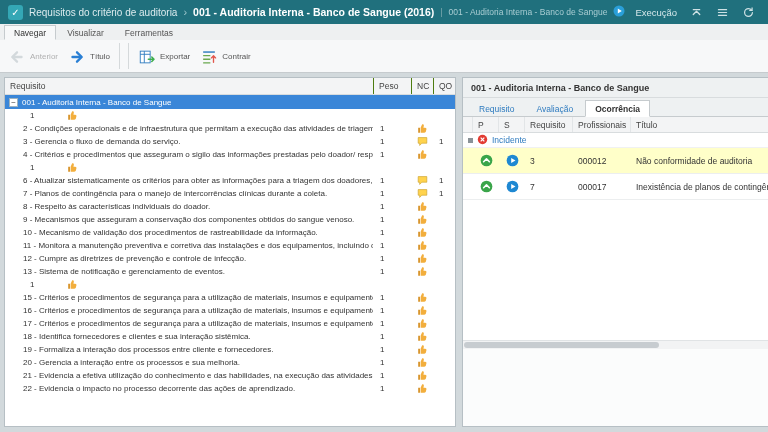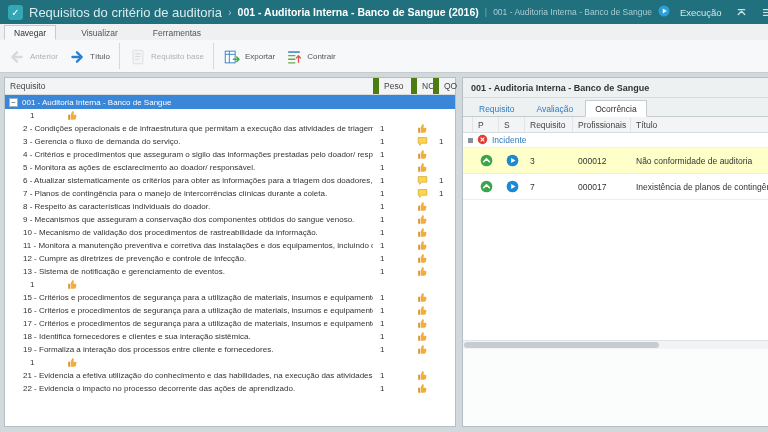--- a/index.html
+++ b/index.html
@@ -2,68 +2,68 @@
 <html><head>
 <meta charset="utf-8">
 <style>
   *{margin:0;padding:0;box-sizing:border-box}
   html,body{width:768px;height:432px;overflow:hidden}
   body{font-family:"Liberation Sans","DejaVu Sans",sans-serif;background:#d2d9dc;font-size:9px;color:#333}
 
   
   .topbar{height:24px;background:#20707d;display:flex;align-items:center;padding:0 8px;gap:6px;color:#fff;white-space:nowrap}
   .logo{width:15px;height:15px;border-radius:3px;background:#34a7b5;display:flex;align-items:center;justify-content:center;color:#fff;font-size:10px;flex:0 0 auto}
-  .crumb{font-size:13px;color:#dcebee;cursor:pointer}
+  .crumb{font-size:10px;color:#dcebee;cursor:pointer}
   .tb-chevron{color:#9ec7cd;font-size:11px}
   .tb-title{font-size:10.5px;font-weight:bold}
   .tb-div{color:#7fa9b0}
   .tb-sub{font-size:8.5px;color:#a9cdd3}
   .tb-mode{display:flex;align-items:center;gap:10px;font-size:9.5px;color:#d5e7ea;cursor:pointer}
   .tb-spacer{flex:1}
   .tb-icons{display:flex;gap:11px;align-items:center;padding-right:4px}
   .tb-icon{width:15px;height:15px;cursor:pointer;display:flex;align-items:center;justify-content:center}
 
   
   .ribbon{background:#eef0f1;border-bottom:1px solid #c6cbce;height:49px}
-  .rtabs{display:flex;padding:1px 4px 0;height:16px;gap:15px}
+  .rtabs{display:flex;padding:1px 4px 0;height:16px;gap:1px}
   .rtab{font-size:8.5px;padding:2px 9px;color:#555;border:1px solid transparent;cursor:pointer}
   .rtab.active{background:#f7f8f9;border-color:#c6cbce;border-bottom-color:#f7f8f9;color:#333}
   .rbody{background:#f7f8f9;height:32px;display:flex;align-items:stretch;padding:1px 4px;gap:2px}
   .rbtn{min-width:46px;padding:1px 4px 0;display:flex;flex-direction:row;align-items:center;gap:4px;cursor:pointer;border-radius:2px}
   .rbtn.disabled{opacity:.45;cursor:default}
   .rbi{height:18px;display:flex;align-items:center;justify-content:center}
   .rbl{font-size:8px;color:#555;white-space:nowrap}
   .rsep{width:1px;background:#d5d9db;margin:2px 3px}
 
   
   .main{display:flex;gap:6px;padding:4px 4px 5px;height:359px}
   .panel{background:#fff;border:1px solid #b6bfc4}
   .left-panel{width:452px;display:flex;flex-direction:column}
   .right-panel{flex:1;display:flex;flex-direction:column;position:relative;background:#fbfcfc}
 
   
   .gridhead{display:flex;height:17px;background:#f3f4f5;border-bottom:1px solid #d8dcde;align-items:center;font-size:8.5px;color:#444;flex:0 0 auto}
   .gh-req{flex:1;padding-left:5px}
-  .gh-c{width:38px;padding-left:5px;border-left:6px solid #4d7c0f;height:100%;display:flex;align-items:center}
+  .gh-c{width:38px;padding-left:5px;border-left:1px solid #4d7c0f;height:100%;display:flex;align-items:center}
   .gh-c.narrow{width:22px}
   .treebody{flex:1;overflow:hidden;font-size:8px}
   .trow{display:flex;align-items:center;height:13px;cursor:pointer;white-space:nowrap}
   .trow.root{background:#3a86d8;color:#fff;height:14px}
   .exp{width:9px;height:9px;border:1px solid #9db3c0;background:#fff;color:#444;font-size:8px;line-height:7px;text-align:center;margin:0 4px 0 4px;flex:0 0 auto}
   .child-indent{width:18px;flex:0 0 auto}
   .t-label{flex:1;overflow:hidden}
   .t-peso{width:38px;padding-left:7px;flex:0 0 auto}
   .t-nc{width:22px;display:flex;align-items:center;justify-content:center;flex:0 0 auto}
   .t-qo{width:22px;padding-left:6px;flex:0 0 auto}
 
   
   .dtitle{font-size:9px;font-weight:bold;color:#333;padding:5px 8px 4px;background:#eef1f2;border-bottom:1px solid #d8dcde}
   .dtabs{display:flex;background:#eef1f2;padding:2px 6px 0;gap:2px;border-bottom:1px solid #c6cbce;height:19px}
   .dtab{font-size:8.5px;padding:3px 9px;color:#2e7bbf;cursor:pointer;border:1px solid transparent}
-  .dtab.active{background:#fff;border-color:#c6cbce;border-bottom-color:#fff;color:#333;font-weight:normal;margin-bottom:-1px}
+  .dtab.active{background:#fff;border-color:#c6cbce;border-bottom-color:#fff;color:#333;font-weight:bold;margin-bottom:-1px}
   .dgrid{margin-right:20px;background:#fff;border-right:1px solid #dde1e3;height:232px;display:flex;flex-direction:column;overflow:hidden}
   .dhead{display:flex;height:16px;background:#f3f4f5;border-bottom:1px solid #d8dcde;font-size:8.5px;color:#444;align-items:center;flex:0 0 auto}
   .dh{padding-left:5px;border-right:1px solid #e2e5e7;height:100%;display:flex;align-items:center}
   .dh.gutter{width:10px;padding-left:0}
   .dh.p{width:26px}.dh.s{width:26px}.dh.req{width:48px}.dh.id{width:58px}
   .dh.tit{flex:1;border-right:none}
   .dgroup{display:flex;align-items:center;height:15px;font-size:8.5px;color:#2e7bbf;gap:4px;padding-left:5px;border-bottom:1px solid #f0f1f2}
   .grp-exp{width:5px;height:5px;background:#8a9297;flex:0 0 auto}
   .drow{display:flex;align-items:center;height:26px;border-bottom:1px solid #eceeef;font-size:8.5px;cursor:pointer}
   .drow.hl{background:#ffffc9}
@@ -135,29 +135,20 @@
       <div class="rbtn">
         <span class="rbi">
           <svg width="18" height="18" viewBox="0 0 20 20">
             <path d="M5 10h9.5" stroke="#2a7fd4" stroke-width="2.6" fill="none" stroke-linecap="round"></path>
             <path d="M10 4.8L15.2 10 10 15.2" stroke="#2a7fd4" stroke-width="2.6" fill="none" stroke-linecap="round" stroke-linejoin="round"></path>
           </svg>
         </span>
         <span class="rbl">Título</span>
       </div>
       <div class="rsep"></div>
-      <div class="rbtn disabled">
-        <span class="rbi">
-          <svg width="18" height="18" viewBox="0 0 20 20">
-            <rect x="4.5" y="2.5" width="11" height="15" rx="1" fill="#eef1f2" stroke="#b3bcc1"></rect>
-            <path d="M7 6.5h6M7 9.5h6M7 12.5h4" stroke="#b3bcc1" stroke-width="1.2"></path>
-          </svg>
-        </span>
-        <span class="rbl">Requisito base</span>
-      </div>
       <div class="rsep"></div>
       <div class="rbtn">
         <span class="rbi">
           <svg width="18" height="18" viewBox="0 0 20 20">
             <rect x="2.5" y="3.5" width="11" height="13" fill="#fff" stroke="#2e7bbf"></rect>
             <path d="M2.5 7h11M7 3.5v13" stroke="#2e7bbf" stroke-width="1"></path>
             <path d="M11.5 12.5h6.3M17.8 12.5l-2.5-2.5M17.8 12.5l-2.5 2.5" stroke="#3fae4d" stroke-width="1.7" fill="none" stroke-linecap="round" stroke-linejoin="round"></path>
           </svg>
         </span>
         <span class="rbl">Exportar</span>
@@ -234,21 +225,20 @@
             <span class="t-nc">
               <svg width="11" height="11" viewBox="0 0 14 14">
                 <path d="M1.5 6h2.3v6.3H1.5z" fill="#d8952c"></path>
                 <path d="M4.6 12.3h4.8c.9 0 1.7-.6 1.9-1.5l.7-2.8c.3-1-.5-2-1.5-2H8.2l.5-2.5C8.9 2.4 8.2 1.5 7.3 1.5c-.4 0-.8.2-1 .6L4.6 6z" fill="#f2ae3d"></path>
               </svg>
             </span>
             <span class="t-qo"></span>
           </div>
           <div class="trow child">
             <span class="child-indent"></span>
-            <span class="t-label">5 - Monitora as ações de esclarecimento ao doador/ responsável.</span>
             <span class="t-peso">1</span>
             <span class="t-nc">
               <svg width="11" height="11" viewBox="0 0 14 14">
                 <path d="M1.5 6h2.3v6.3H1.5z" fill="#d8952c"></path>
                 <path d="M4.6 12.3h4.8c.9 0 1.7-.6 1.9-1.5l.7-2.8c.3-1-.5-2-1.5-2H8.2l.5-2.5C8.9 2.4 8.2 1.5 7.3 1.5c-.4 0-.8.2-1 .6L4.6 6z" fill="#f2ae3d"></path>
               </svg>
             </span>
             <span class="t-qo"></span>
           </div>
           <div class="trow child">
@@ -411,20 +401,21 @@
             <span class="t-nc">
               <svg width="11" height="11" viewBox="0 0 14 14">
                 <path d="M1.5 6h2.3v6.3H1.5z" fill="#d8952c"></path>
                 <path d="M4.6 12.3h4.8c.9 0 1.7-.6 1.9-1.5l.7-2.8c.3-1-.5-2-1.5-2H8.2l.5-2.5C8.9 2.4 8.2 1.5 7.3 1.5c-.4 0-.8.2-1 .6L4.6 6z" fill="#f2ae3d"></path>
               </svg>
             </span>
             <span class="t-qo"></span>
           </div>
           <div class="trow child">
             <span class="child-indent"></span>
+            <span class="t-label">20 - Gerencia a interação entre os processos e sua melhoria.</span>
             <span class="t-peso">1</span>
             <span class="t-nc">
               <svg width="11" height="11" viewBox="0 0 14 14">
                 <path d="M1.5 6h2.3v6.3H1.5z" fill="#d8952c"></path>
                 <path d="M4.6 12.3h4.8c.9 0 1.7-.6 1.9-1.5l.7-2.8c.3-1-.5-2-1.5-2H8.2l.5-2.5C8.9 2.4 8.2 1.5 7.3 1.5c-.4 0-.8.2-1 .6L4.6 6z" fill="#f2ae3d"></path>
               </svg>
             </span>
             <span class="t-qo"></span>
           </div>
           <div class="trow child">

